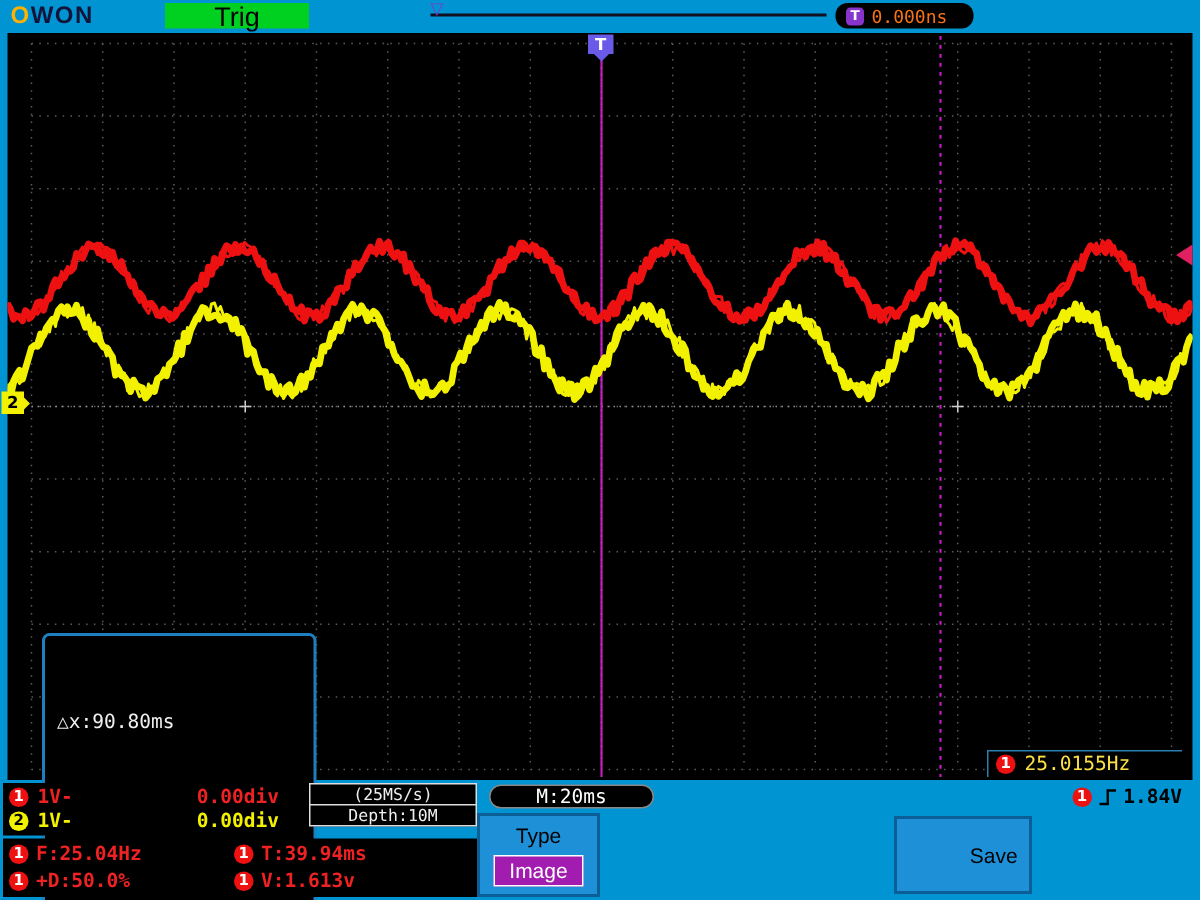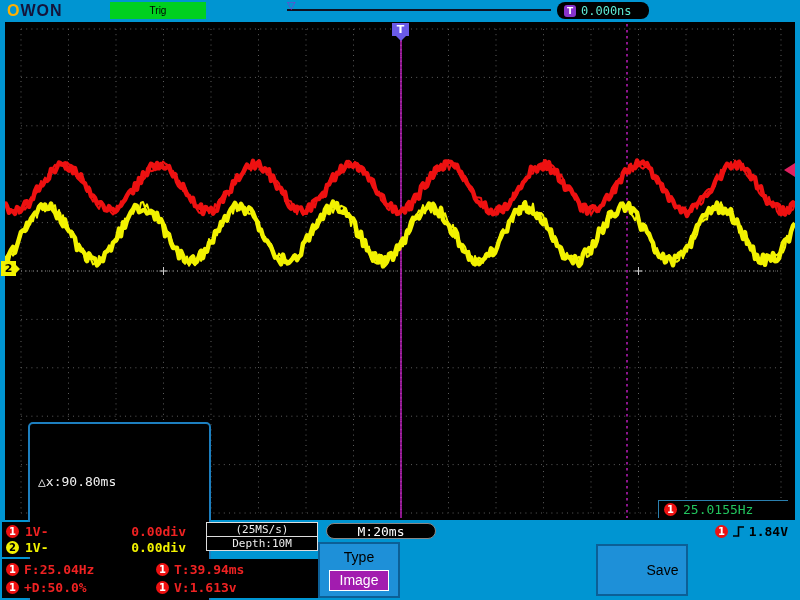--- a/index.html
+++ b/index.html
@@ -11,34 +11,34 @@
   }
   #root{position:absolute;inset:0;}
 
   
   .topbar{position:absolute;left:0;top:0;width:800px;height:34px;}
   .logo{position:absolute;left:7px;top:2px;font-weight:bold;font-size:16px;letter-spacing:1px;}
   .logo-o{color:#ffb000;}
   .logo-rest{color:#14143a;}
   .trig-btn{
     position:absolute;left:110px;top:2px;width:96px;height:17px;
-    background:#00d020;border:none;color:#000;font-size:10px;line-height:16px;
+    background:#00d020;border:none;color:#000;font-size:18px;line-height:16px;
     font-family:"Liberation Sans",sans-serif;padding:0;cursor:pointer;
   }
   .mem-line{position:absolute;left:287px;top:9px;width:264px;height:2px;background:#101020;}
   .mem-marker{position:absolute;left:287px;top:-1px;color:#8833cc;font-size:11px;}
   .trigtime{
     position:absolute;left:557px;top:2px;width:92px;height:17px;background:#000;
     border-radius:8px;display:flex;align-items:center;gap:5px;padding:0 7px;box-sizing:border-box;
   }
   .t-icon{
     width:12px;height:12px;background:#8833cc;color:#fff;border-radius:3px;
     font:bold 9px "DejaVu Sans",sans-serif;display:flex;align-items:center;justify-content:center;flex:none;
   }
-  .trigtime-val{color:#5eead4;font:12px "DejaVu Sans Mono",monospace;}
+  .trigtime-val{color:#f97316;font:12px "DejaVu Sans Mono",monospace;}
 
   
   .screen{position:absolute;left:5px;top:22px;width:790px;height:498px;background:#000;}
   #scope-svg{position:absolute;left:0;top:0;}
   .t-marker{
     position:absolute;left:387px;top:1px;width:17px;height:13px;background:#6a5ae8;
     color:#fff;font:bold 11px "DejaVu Sans",sans-serif;display:flex;align-items:center;justify-content:center;
   }
   .t-marker::after{
     content:'';position:absolute;top:13px;left:50%;transform:translateX(-50%);
@@ -59,21 +59,21 @@
   .cursor-box{
     position:absolute;left:23px;top:400px;width:183px;box-sizing:border-box;
     background:#000;border:2px solid #1d7fbf;border-radius:5px;padding:5px 8px;
     color:#f0f0f0;font:13px "DejaVu Sans Mono",monospace;line-height:21px;white-space:pre;
   }
   .freq-box{
     position:absolute;right:7px;bottom:2px;width:130px;height:18px;background:#000;
     border-top:1px solid #2a7fae;border-left:1px solid #2a7fae;box-sizing:border-box;
     display:flex;align-items:center;gap:6px;padding:0 5px;
   }
-  .freq-val{color:#22c55e;font:13px "DejaVu Sans Mono",monospace;}
+  .freq-val{color:#fde047;font:13px "DejaVu Sans Mono",monospace;}
 
   
   .chip{
     display:inline-flex;width:13px;height:13px;border-radius:50%;flex:none;
     align-items:center;justify-content:center;font:bold 10px "DejaVu Sans",sans-serif;
   }
   .chip-red{background:#ee1111;color:#fff;}
   .chip-yellow{background:#f2f200;color:#000;}
 
   

